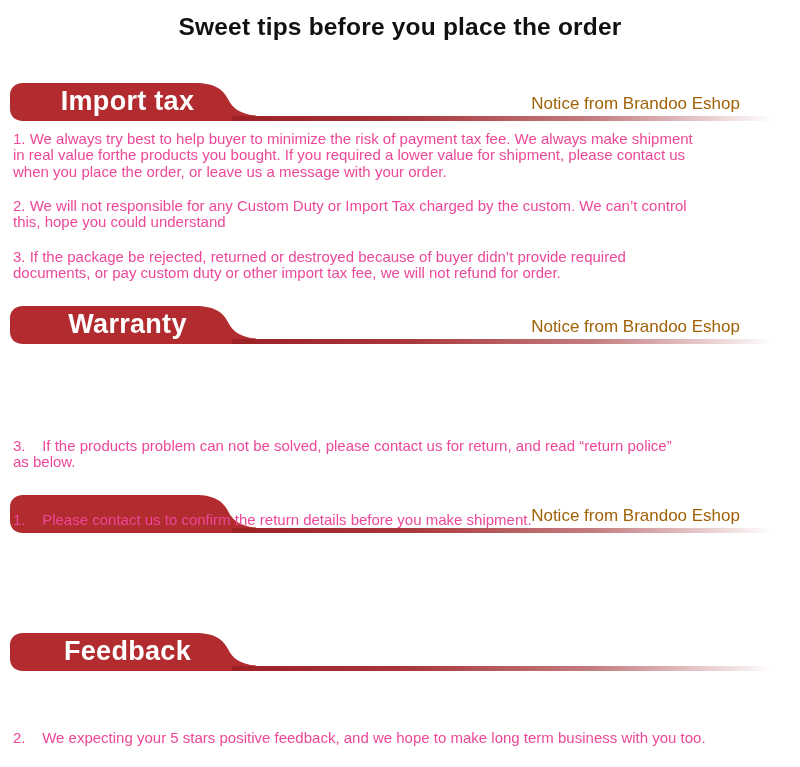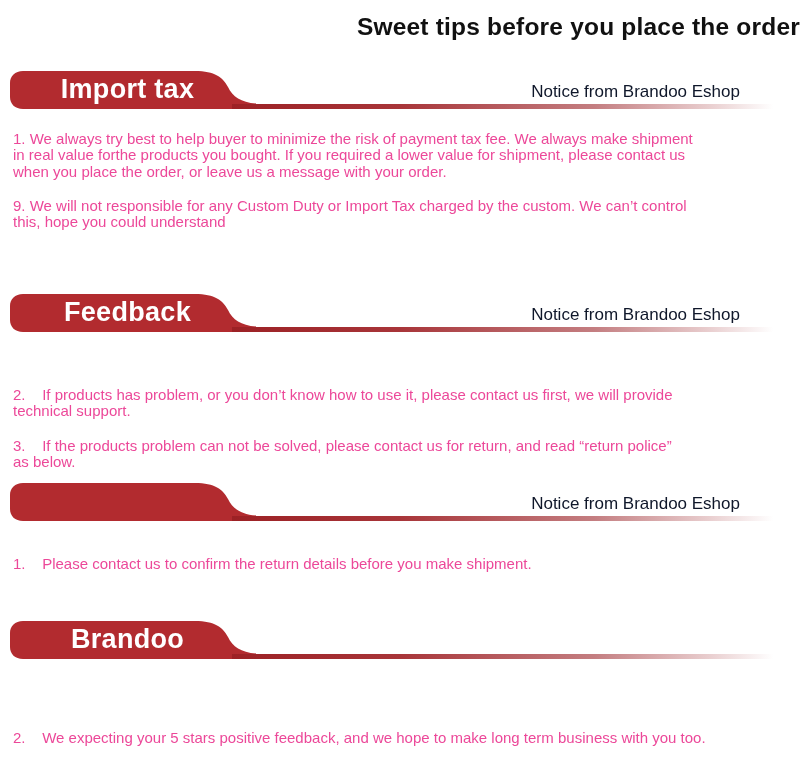--- a/index.html
+++ b/index.html
@@ -1,36 +1,36 @@
 <!DOCTYPE html>
 <html><head>
 <meta charset="utf-8">
 <style>
   html,body{margin:0;padding:0;background:#ffffff;}
   .page{
     position:relative;width:800px;height:767px;background:#ffffff;overflow:hidden;
     font-family:"Liberation Sans", sans-serif;color:#1d1d1d;
   }
   .title{
-    position:absolute;top:13px;left:0;width:800px;text-align:right;
+    position:absolute;top:13px;left:0;width:800px;text-align:center;
     font-size:24.5px;font-weight:bold;color:#111111;letter-spacing:0.2px;
   }
-  .banner{position:absolute;left:10px;width:780px;height:38px;}
+  .banner{position:absolute;left:10px;width:780px;height:38px;margin-top:12px;}
   .tab-svg{position:absolute;left:0;top:0;width:250px;height:38px;display:block;}
   .tab-label{
     position:absolute;left:0;top:0;width:235px;height:36px;line-height:36px;
     text-align:center;font-size:27px;font-weight:bold;color:#ffffff;letter-spacing:0.3px;
   }
   .grad-line{
     position:absolute;left:222px;top:33px;height:5px;width:558px;
     background:linear-gradient(90deg,#9c2125 0%,#a83539 30%,#c47e81 65%,#e8cccd 85%,rgba(255,255,255,0) 97%);
   }
   .notice{
     position:absolute;right:50px;top:11px;
-    font-size:17px;color:#0f172a;white-space:nowrap;
+    font-size:17px;color:#a16207;white-space:nowrap;
   }
   .para{
     position:absolute;left:13px;width:778px;
     font-size:15px;line-height:16.3px;color:#ec4899;
     white-space:pre-wrap;
   }
 </style>
 </head>
 <body>
 
@@ -42,47 +42,47 @@
     <svg class="tab-svg" viewBox="0 0 250 38" aria-hidden="true">
       <path d="M 13 0 H 185 C 205 0 213 6.5 218 16 C 222.5 25.5 231 31.5 246 32.5 L 246 38 L 13 38 C 5 38 0 33 0 26 L 0 12 C 0 5 5 0 13 0 Z" fill="#b22b2f"></path>
     </svg>
     <div class="grad-line"></div>
     <div class="tab-label">Import tax</div>
     <div class="notice">Notice from Brandoo Eshop</div>
   </div>
   <div class="para" style="top:131px">1. We always try best to help buyer to minimize the risk of payment tax fee. We always make shipment
 in real value forthe products you bought. If you required a lower value for shipment, please contact us
 when you place the order, or leave us a message with your order.</div>
-  <div class="para" style="top:198px">9. We will not responsible for any Custom Duty or Import Tax charged by the custom. We can’t control
+  <div class="para" style="top:198px">2. We will not responsible for any Custom Duty or Import Tax charged by the custom. We can’t control
 this, hope you could understand</div>
+  <div class="para" style="top:249px">3. If the package be rejected, returned or destroyed because of buyer didn’t provide required
+documents, or pay custom duty or other import tax fee, we will not refund for order.</div>
 
   <div class="banner" style="top:294px">
     <svg class="tab-svg" viewBox="0 0 250 38" aria-hidden="true">
       <path d="M 13 0 H 185 C 205 0 213 6.5 218 16 C 222.5 25.5 231 31.5 246 32.5 L 246 38 L 13 38 C 5 38 0 33 0 26 L 0 12 C 0 5 5 0 13 0 Z" fill="#b22b2f"></path>
     </svg>
     <div class="grad-line"></div>
-    <div class="tab-label">Feedback</div>
+    <div class="tab-label">Warranty</div>
     <div class="notice">Notice from Brandoo Eshop</div>
   </div>
-  <div class="para" style="top:387px">2.&nbsp;&nbsp;&nbsp; If products has problem, or you don’t know how to use it, please contact us first, we will provide
-technical support.</div>
   <div class="para" style="top:438px">3.&nbsp;&nbsp;&nbsp; If the products problem can not be solved, please contact us for return, and read “return police”
 as below.</div>
 
   <div class="banner" style="top:483px">
     <svg class="tab-svg" viewBox="0 0 250 38" aria-hidden="true">
       <path d="M 13 0 H 185 C 205 0 213 6.5 218 16 C 222.5 25.5 231 31.5 246 32.5 L 246 38 L 13 38 C 5 38 0 33 0 26 L 0 12 C 0 5 5 0 13 0 Z" fill="#b22b2f"></path>
     </svg>
     <div class="grad-line"></div>
     <div class="notice">Notice from Brandoo Eshop</div>
   </div>
-  <div class="para" style="top:556px">1.&nbsp;&nbsp;&nbsp; Please contact us to confirm the return details before you make shipment.</div>
+  <div class="para" style="top:512px">1.&nbsp;&nbsp;&nbsp; Please contact us to confirm the return details before you make shipment.</div>
 
   <div class="banner" style="top:621px">
     <svg class="tab-svg" viewBox="0 0 250 38" aria-hidden="true">
       <path d="M 13 0 H 185 C 205 0 213 6.5 218 16 C 222.5 25.5 231 31.5 246 32.5 L 246 38 L 13 38 C 5 38 0 33 0 26 L 0 12 C 0 5 5 0 13 0 Z" fill="#b22b2f"></path>
     </svg>
     <div class="grad-line"></div>
-    <div class="tab-label">Brandoo</div>
+    <div class="tab-label">Feedback</div>
   </div>
   <div class="para" style="top:730px">2.&nbsp;&nbsp;&nbsp; We expecting your 5 stars positive feedback, and we hope to make long term business with you too.</div>
 
 </div>
 
 </body></html>

